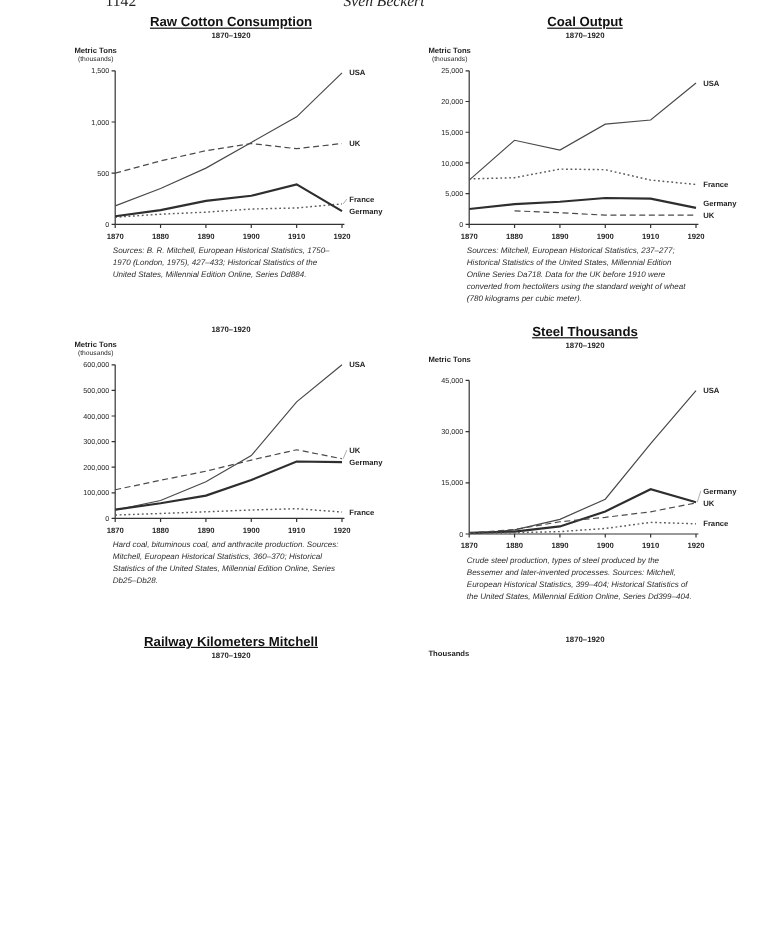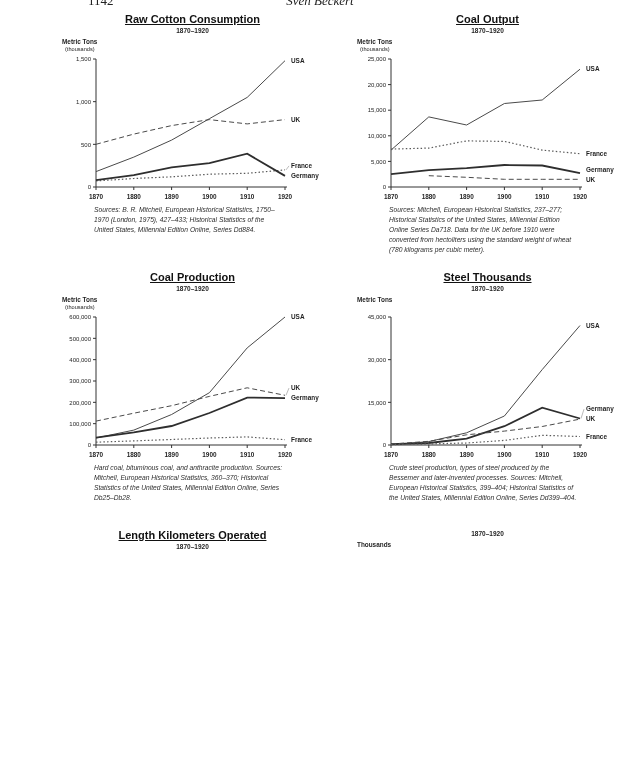--- a/index.html
+++ b/index.html
@@ -124,21 +124,20 @@
           <polyline points="83.8,140.7 121.6,142.3 159.4,144.3 197.2,144.3 235.0,144.3" fill="none" stroke="#4a4a4a" stroke-width="1" stroke-dasharray="5,3"></polyline>
           <text x="241" y="146.51999999999998" font-size="6.4" font-weight="bold" text-anchor="start" font-family="Liberation Sans, sans-serif" fill="#1f1f1f">UK</text>
           <text x="241" y="136.51999999999998" font-size="6.4" font-weight="bold" text-anchor="start" font-family="Liberation Sans, sans-serif" fill="#1f1f1f">Germany</text>
           <text x="241" y="120.92" font-size="6.4" font-weight="bold" text-anchor="start" font-family="Liberation Sans, sans-serif" fill="#1f1f1f">France</text>
           <text x="241" y="36.44" font-size="6.4" font-weight="bold" text-anchor="start" font-family="Liberation Sans, sans-serif" fill="#1f1f1f">USA</text>
         </svg>
       <div class="chart-source">Sources: Mitchell, European Historical Statistics, 237–277; Historical Statistics of the United States, Millennial Edition Online Series Da718. Data for the UK before 1910 were converted from hectoliters using the standard weight of wheat (780 kilograms per cubic meter).</div>
     </div>
 
     <div class="chart-cell">
-      <div class="chart-title"><span class="wrap">Coal Production</span></div>
       <div class="chart-subtitle">1870–1920</div>
       <svg class="chart-plot" width="285" height="168" viewBox="0 0 285 168">
           <text x="12" y="9" font-size="6.4" font-weight="bold" text-anchor="start" font-family="Liberation Sans, sans-serif" fill="#1f1f1f">Metric Tons</text>
           <text x="15" y="16" font-size="5.6" font-weight="normal" text-anchor="start" font-family="Liberation Sans, sans-serif" fill="#1f1f1f">(thousands)</text>
           <g>
             <line x1="46" y1="24" x2="46" y2="152" stroke="#333333" stroke-width="1"></line>
             <line x1="43" y1="152" x2="46" y2="152" stroke="#333333" stroke-width="1"></line>
             <text x="41" y="154.2" font-size="6" font-weight="normal" text-anchor="end" font-family="Liberation Sans, sans-serif" fill="#1f1f1f">0</text>
             <line x1="43" y1="130.66666666666666" x2="46" y2="130.66666666666666" stroke="#333333" stroke-width="1"></line>
             <text x="41" y="132.86666666666665" font-size="6" font-weight="normal" text-anchor="end" font-family="Liberation Sans, sans-serif" fill="#1f1f1f">100,000</text>
@@ -219,21 +218,21 @@
           <text x="241" y="145.66666666666666" font-size="6.4" font-weight="bold" text-anchor="start" font-family="Liberation Sans, sans-serif" fill="#1f1f1f">France</text>
           <text x="241" y="128.31555555555556" font-size="6.4" font-weight="bold" text-anchor="start" font-family="Liberation Sans, sans-serif" fill="#1f1f1f">UK</text>
           <line x1="236" y1="125.54666666666667" x2="239" y2="116.11555555555556" stroke="#777" stroke-width="0.5"></line>
           <text x="241" y="118.31555555555556" font-size="6.4" font-weight="bold" text-anchor="start" font-family="Liberation Sans, sans-serif" fill="#1f1f1f">Germany</text>
           <text x="241" y="34.733333333333334" font-size="6.4" font-weight="bold" text-anchor="start" font-family="Liberation Sans, sans-serif" fill="#1f1f1f">USA</text>
         </svg>
       <div class="chart-source">Crude steel production, types of steel produced by the Bessemer and later-invented processes. Sources: Mitchell, European Historical Statistics, 399–404; Historical Statistics of the United States, Millennial Edition Online, Series Dd399–404.</div>
     </div>
 
     <div class="chart-cell">
-      <div class="chart-title"><span class="wrap">Length Kilometers Operated</span></div>
+      <div class="chart-title"><span class="wrap">Railway Kilometers Mitchell</span></div>
       <div class="chart-subtitle">1870–1920</div>
       <svg class="chart-plot" width="285" height="168" viewBox="0 0 285 168">
           <text x="12" y="9" font-size="6.4" font-weight="bold" text-anchor="start" font-family="Liberation Sans, sans-serif" fill="#1f1f1f">Kilometers</text>
           <g>
             <line x1="46" y1="24" x2="46" y2="152" stroke="#333333" stroke-width="1"></line>
             <line x1="43" y1="152" x2="46" y2="152" stroke="#333333" stroke-width="1"></line>
             <text x="41" y="154.2" font-size="6" font-weight="normal" text-anchor="end" font-family="Liberation Sans, sans-serif" fill="#1f1f1f">0</text>
             <line x1="43" y1="133.71428571428572" x2="46" y2="133.71428571428572" stroke="#333333" stroke-width="1"></line>
             <text x="41" y="135.9142857142857" font-size="6" font-weight="normal" text-anchor="end" font-family="Liberation Sans, sans-serif" fill="#1f1f1f">100,000</text>
             <line x1="43" y1="115.42857142857143" x2="46" y2="115.42857142857143" stroke="#333333" stroke-width="1"></line>

